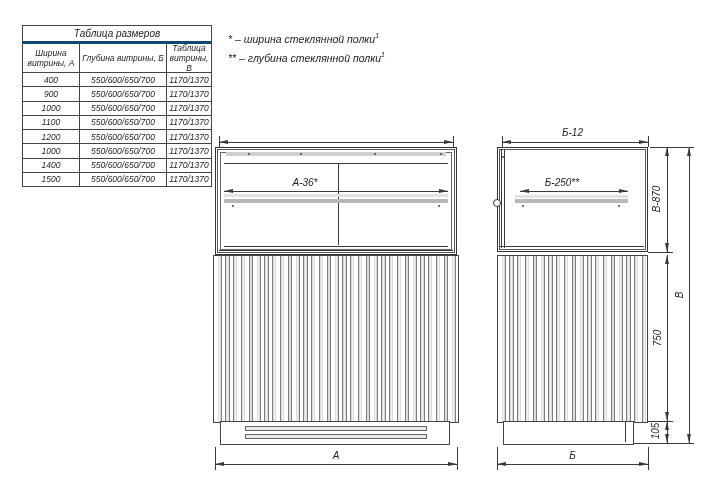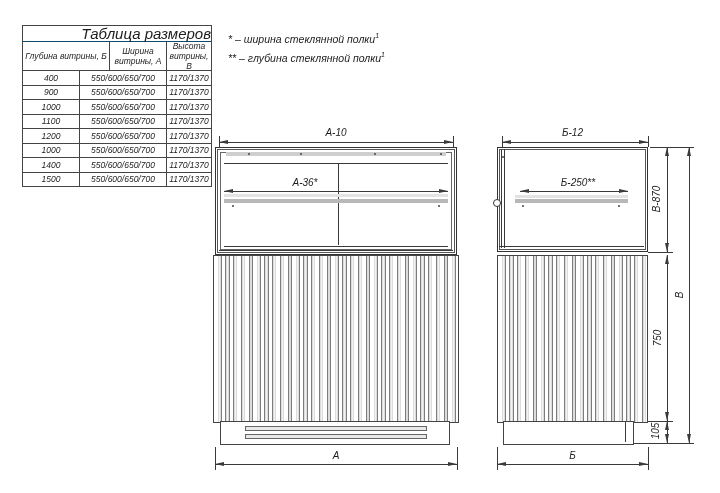--- a/index.html
+++ b/index.html
@@ -12,21 +12,21 @@
   .ar.l{border-right:9px solid #3a3a3a;border-top:2px solid transparent;border-bottom:2px solid transparent;}
   .ar.r{border-left:9px solid #3a3a3a;border-top:2px solid transparent;border-bottom:2px solid transparent;}
   .ar.u{border-bottom:9px solid #3a3a3a;border-left:2px solid transparent;border-right:2px solid transparent;}
   .ar.d{border-top:9px solid #3a3a3a;border-left:2px solid transparent;border-right:2px solid transparent;}
   
   .dl{position:absolute;font-style:italic;font-size:10px;text-align:center;white-space:nowrap;}
   .rot{width:60px;height:14px;line-height:14px;transform:rotate(-90deg);}
   
   #sizetable{position:absolute;left:22px;top:25px;width:188px;height:160px;
              border:1px solid #444;display:flex;flex-direction:column;font-style:italic;}
-  #sizetable .t-title{height:15px;line-height:15px;text-align:right;font-size:15px;border-bottom:1px solid #0c4a6e;}
+  #sizetable .t-title{height:15px;line-height:15px;text-align:center;font-size:10px;border-bottom:3px solid #0c4a6e;}
   #sizetable .t-head{display:flex;height:28px;border-bottom:1px solid #444;}
   #sizetable .t-row{display:flex;flex:1;border-bottom:1px solid #444;}
   #sizetable .t-row:last-child{border-bottom:none;}
   #sizetable .c{display:flex;align-items:center;justify-content:center;text-align:center;
                 font-size:8.5px;border-right:1px solid #444;overflow:hidden;}
   #sizetable .c:last-child{border-right:none;}
   #sizetable .c1{width:56px;} #sizetable .c2{width:86px;} #sizetable .c3{flex:1;}
   
   .note{position:absolute;left:228px;font-style:italic;font-size:10.5px;white-space:nowrap;}
   .note sup{font-size:7px;}
@@ -48,23 +48,23 @@
   .lock{position:absolute;width:6px;height:6px;border:1px solid #333;border-radius:50%;background:#fff;}
 </style>
 </head>
 <body>
 
 <div id="canvas">
 
   <div id="sizetable">
     <div class="t-title">Таблица размеров</div>
     <div class="t-head">
+      <div class="c c1">Ширина витрины, А</div>
       <div class="c c2">Глубина витрины, Б</div>
-      <div class="c c1">Ширина витрины, А</div>
-      <div class="c c3">Высота витрины, В</div>
+      <div class="c c3">Таблица витрины, В</div>
     </div>
     <div class="t-row">
         <div class="c c1">400</div>
         <div class="c c2">550/600/650/700</div>
         <div class="c c3">1170/1370</div>
       </div>
     <div class="t-row">
         <div class="c c1">900</div>
         <div class="c c2">550/600/650/700</div>
         <div class="c c3">1170/1370</div>
@@ -108,21 +108,20 @@
   <div class="note" style="top:51px;">
     <span>**</span>
     <span>– глубина стеклянной полки</span><sup>1</sup>
   </div>
 
   <div class="vl" style="left:219px;top:136px;height:11px;"></div>
   <div class="vl" style="left:453px;top:136px;height:11px;"></div>
   <div class="hl" style="left:219px;top:142px;width:234px;"></div>
   <div class="ar l" style="left:219px;top:140px;"></div>
   <div class="ar r" style="left:444px;top:140px;"></div>
-  <div class="dl" style="left:215px;top:127px;width:242px;">А-10</div>
 
   <div class="gbox" style="left:215px;top:147px;width:240px;height:106px;">
     <div class="in1"></div>
     <div class="in2"></div>
   </div>
   <div class="band" style="left:226px;top:152px;width:220px;"></div>
   <div class="dot" style="left:248px;top:153px;"></div>
   <div class="dot" style="left:300px;top:153px;"></div>
   <div class="dot" style="left:374px;top:153px;"></div>
   <div class="dot" style="left:440px;top:153px;"></div>
@@ -163,21 +162,21 @@
     <div class="in1"></div>
   </div>
   <div class="vl" style="left:501px;top:149px;height:99px;"></div>
   <div class="vl" style="left:504px;top:149px;height:99px;"></div>
   <div class="dot" style="left:502px;top:156px;"></div>
   <div class="lock" style="left:493px;top:199px;"></div>
 
   <div class="hl" style="left:520px;top:191px;width:108px;"></div>
   <div class="ar l" style="left:520px;top:189px;"></div>
   <div class="ar r" style="left:619px;top:189px;"></div>
-  <div class="dl" style="left:524px;top:177px;width:108px;">Б-250**</div>
+  <div class="dl" style="left:508px;top:177px;width:108px;">Б-250**</div>
   <div class="shelf-lt" style="left:515px;top:195px;width:113px;"></div>
   <div class="shelf" style="left:515px;top:199px;width:113px;"></div>
   <div class="dot" style="left:522px;top:205px;"></div>
   <div class="dot" style="left:618px;top:205px;"></div>
   <div class="hl" style="left:499px;top:246px;width:145px;"></div>
 
   <div class="fluted" style="left:497px;top:255px;width:149px;height:166px;"></div>
   <div class="baseb" style="left:503px;top:421px;width:129px;height:22px;"></div>
   <div class="vl" style="left:625px;top:422px;height:20px;"></div>
 

